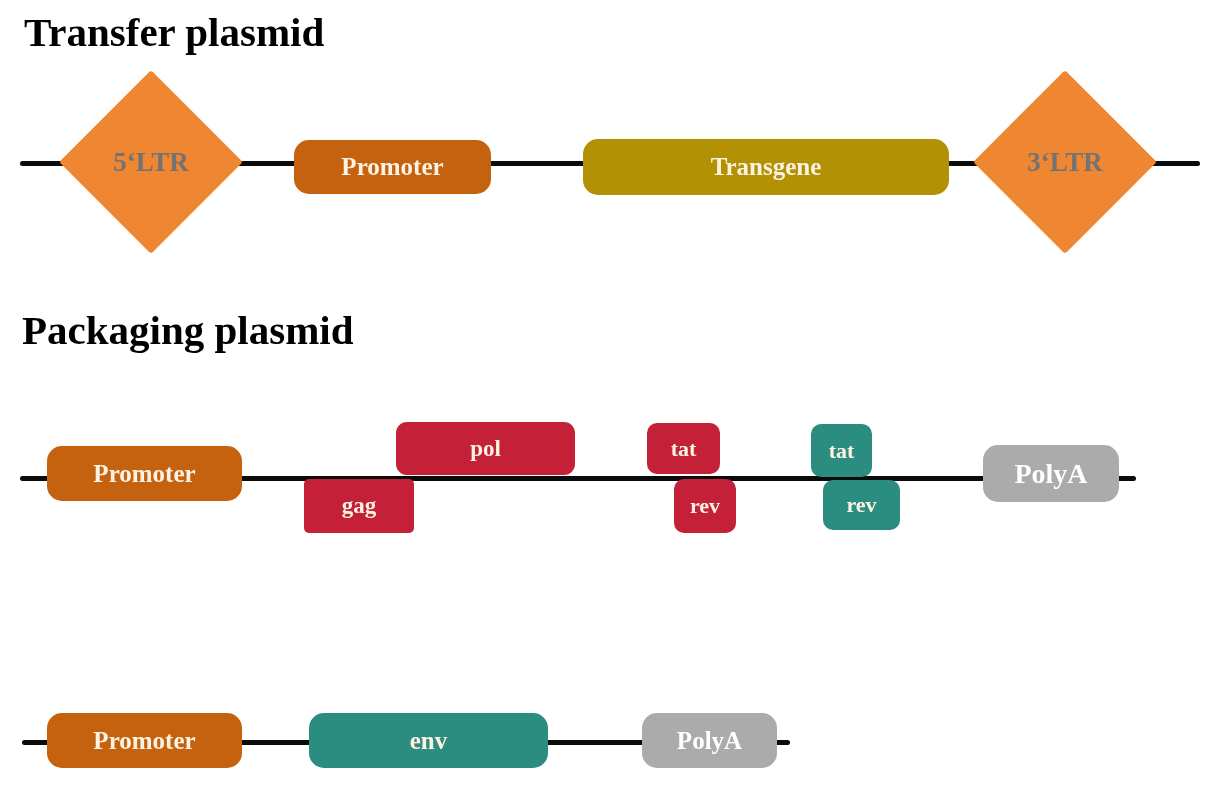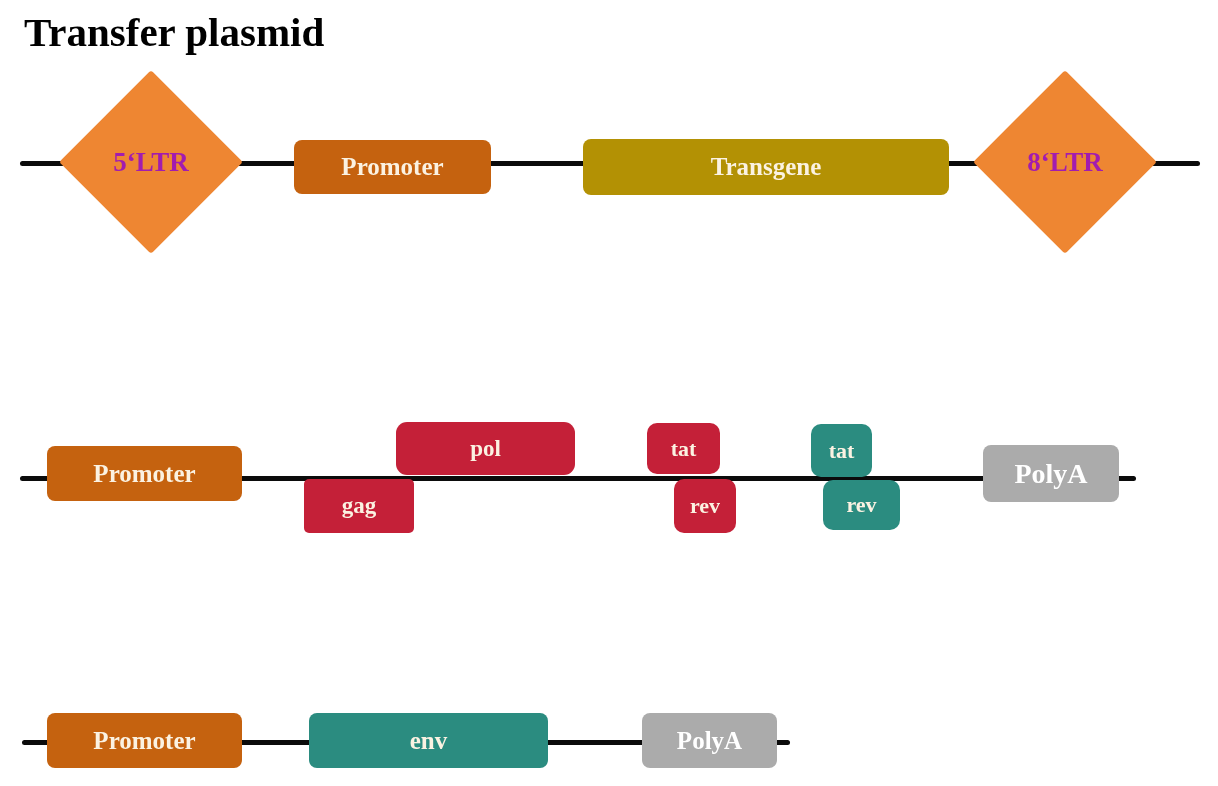--- a/index.html
+++ b/index.html
@@ -30,21 +30,21 @@
     height: 5px;
     background: #0b0b0b;
     border-radius: 3px;
     z-index: 1;
   }
   .gene-box {
     position: absolute;
     display: flex;
     align-items: center;
     justify-content: center;
-    border-radius: 8px;
+    border-radius: 15px;
     color: #fbf2e2;
     font-weight: bold;
     z-index: 2;
     white-space: nowrap;
   }
   .c-promoter { background: #c5620f; }
   .c-transgene { background: #b39104; }
   .c-red { background: #c42038; margin-left: 8px; }
   .c-teal { background: #2b8c80; }
   .c-gray { background: #ababab; color: #ffffff; margin-left: 36px; }
@@ -60,21 +60,21 @@
     background: #ee8632;
     transform: rotate(45deg);
     border-radius: 3px;
   }
   .diamond-label {
     position: absolute;
     inset: 0;
     display: flex;
     align-items: center;
     justify-content: center;
-    color: #a21caf;
+    color: #737373;
     font-weight: bold;
     font-size: 27px;
   }
   .fs22 { font-size: 22px; }
   .fs23 { font-size: 23px; }
   .fs25 { font-size: 25px; }
   .fs28 { font-size: 28px; }
 </style>
 </head>
 <body>
@@ -89,23 +89,24 @@
     <div class="diamond-shape"></div>
     <div class="diamond-label">5‘LTR</div>
   </div>
 
   <div class="gene-box c-promoter fs25" style="left:294px; top:140px; width:197px; height:54px;">Promoter</div>
 
   <div class="gene-box c-transgene fs25" style="left:583px; top:139px; width:366px; height:56px;">Transgene</div>
 
   <div class="diamond" style="left:1000px; top:97px;">
     <div class="diamond-shape"></div>
-    <div class="diamond-label">8‘LTR</div>
+    <div class="diamond-label">3‘LTR</div>
   </div>
 
+  <h1 class="section-title" style="left:22px; top:306px;">Packaging plasmid</h1>
 
   <div class="backbone" style="left:20px; top:476px; width:1116px;"></div>
 
   <div class="gene-box c-promoter fs25" style="left:47px; top:446px; width:195px; height:55px;">Promoter</div>
 
   <div class="gene-box c-red fs23" style="left:296px; top:479px; width:110px; height:54px; border-radius:5px;">gag</div>
 
   <div class="gene-box c-red fs23" style="left:388px; top:422px; width:179px; height:53px; border-radius:11px;">pol</div>
 
   <div class="gene-box c-red fs22" style="left:639px; top:423px; width:73px; height:51px; border-radius:10px;">tat</div>

